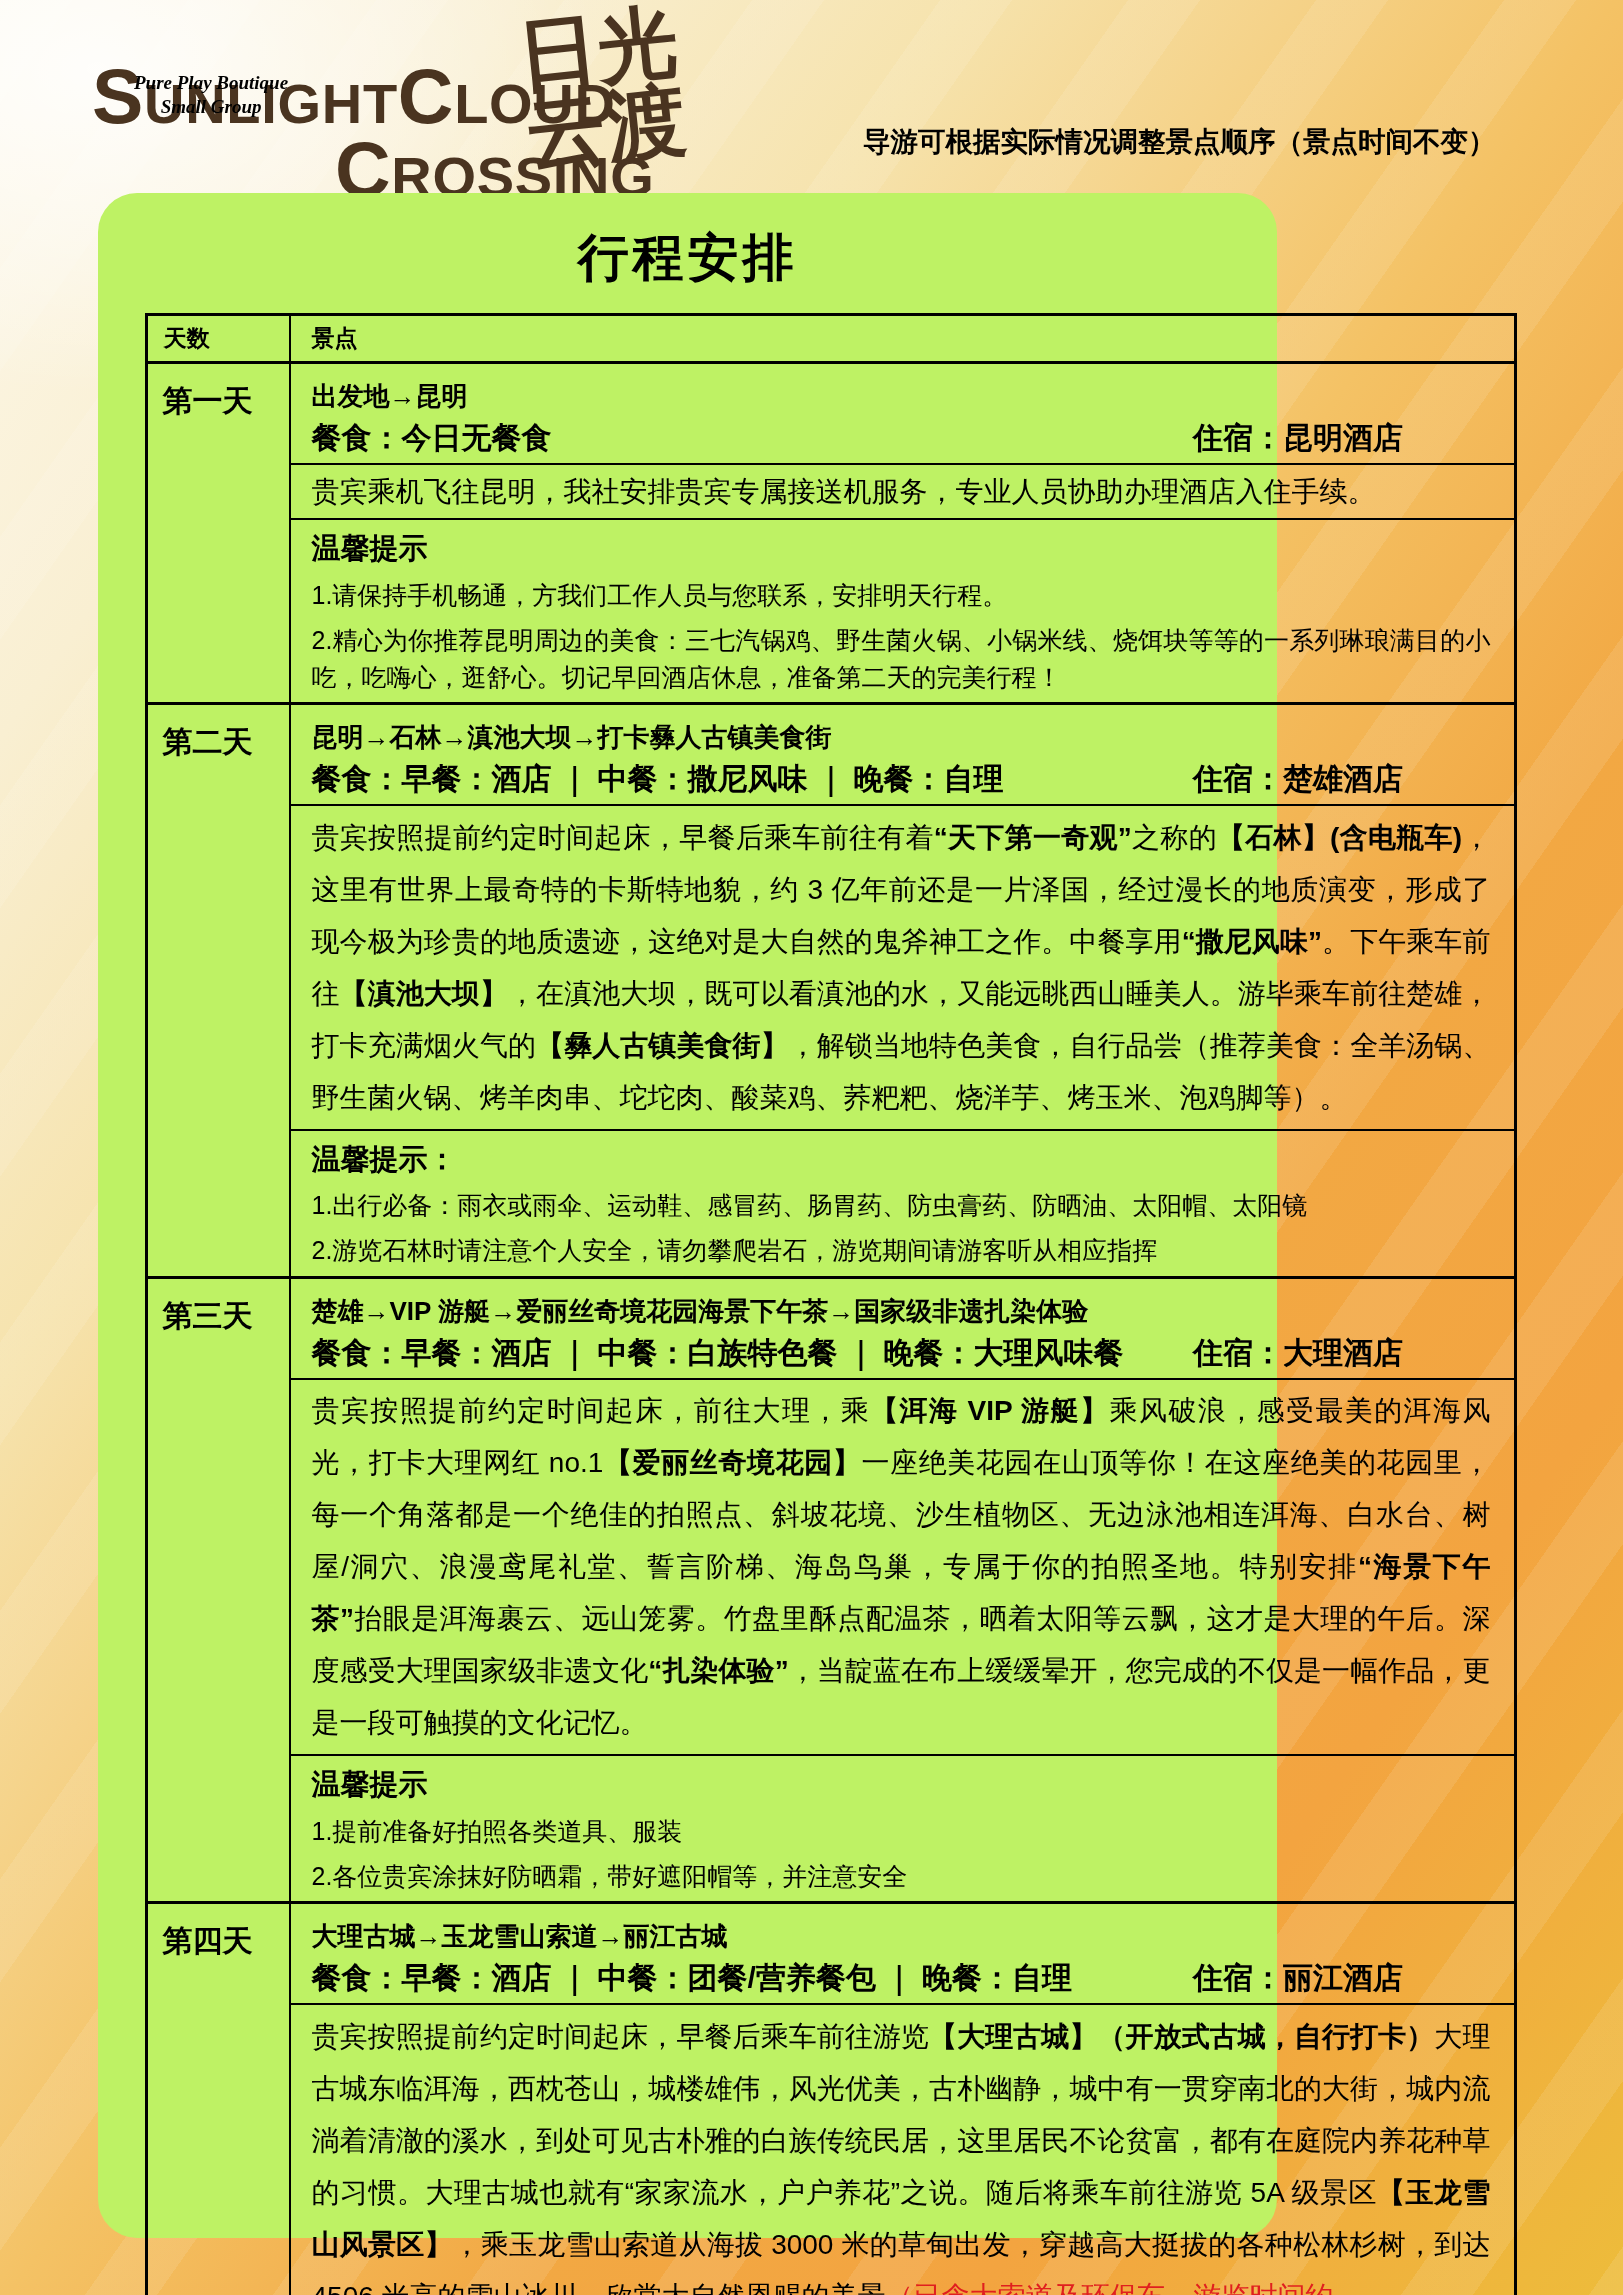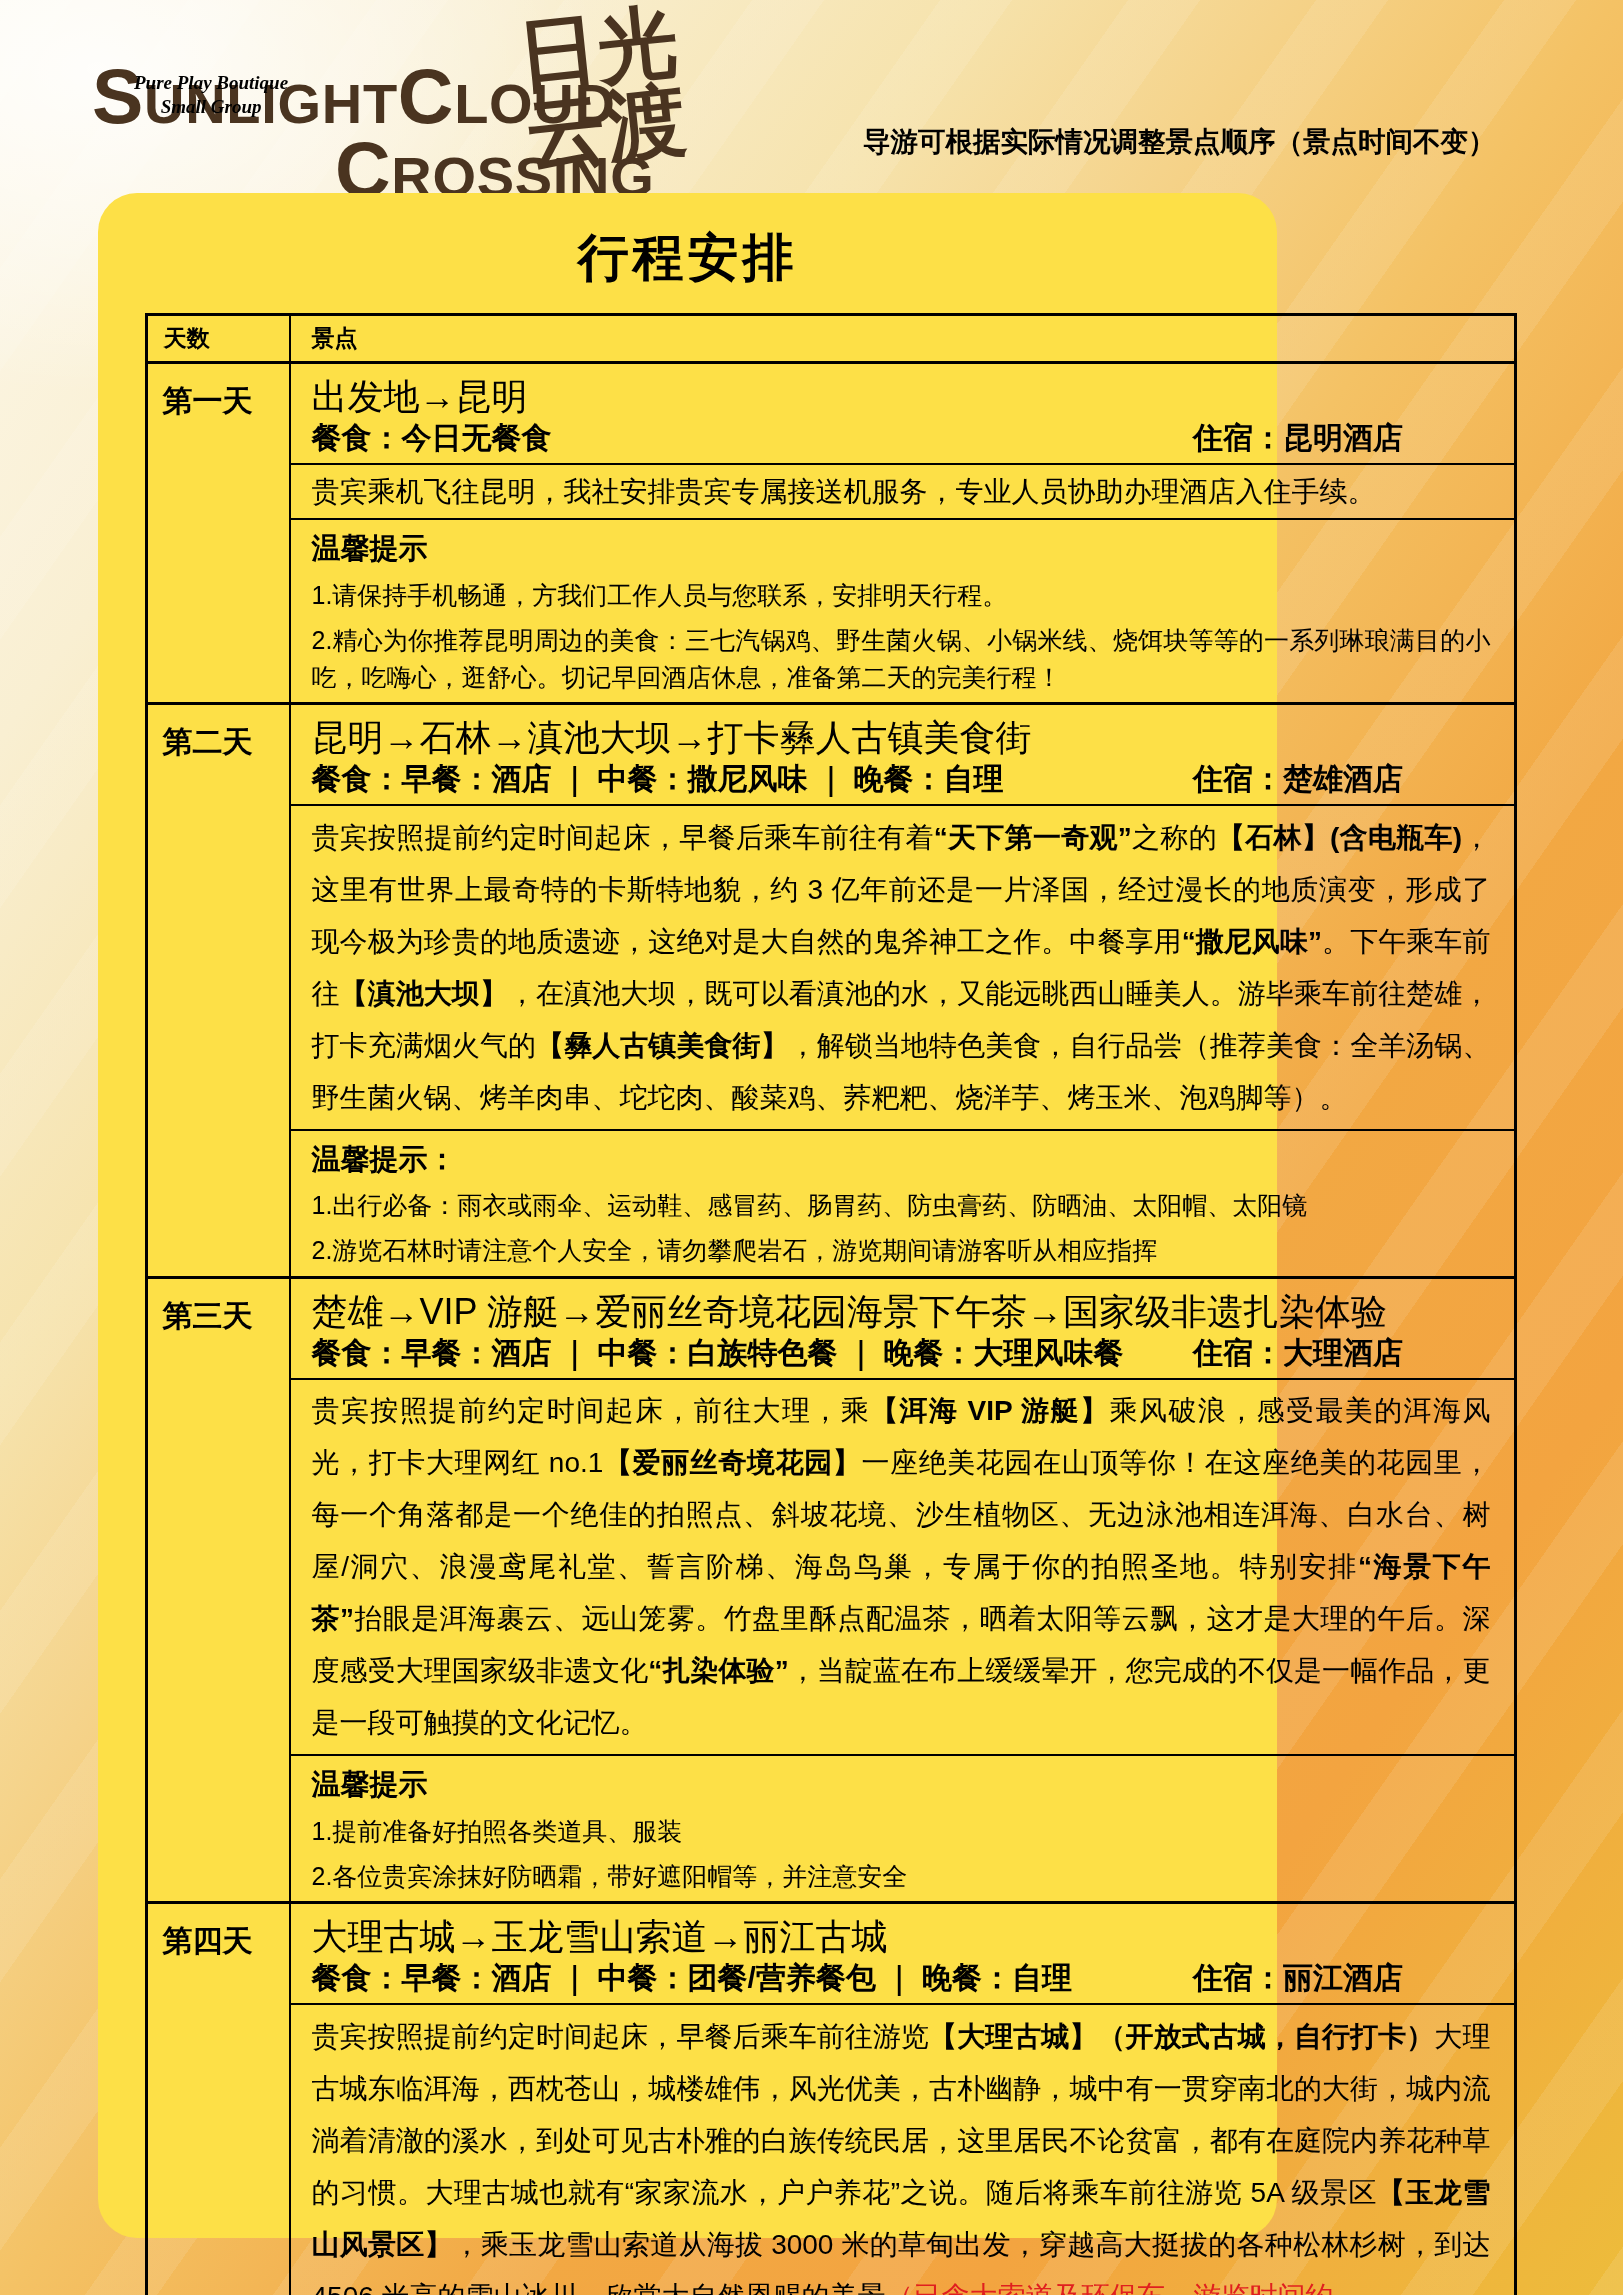--- a/index.html
+++ b/index.html
@@ -21,36 +21,36 @@
   .logo .small{font-size:56px;}
   .logo-line2{margin:-3.9px 0 0 243px;}
   .tagline{position:absolute;left:134px;top:71px;font-family:Liberation Serif, serif;
     font-style:italic;font-weight:bold;font-size:19px;text-align:center;line-height:23.6px;color:#000000;}
   .calli{position:absolute;left:520px;top:9.2px;width:164px;text-align:center;color:#4a3420;
     font-family:"DejaVu Serif",serif;font-weight:bold;font-size:80px;line-height:79px;
     transform:rotate(-6deg);}
   .notice{position:absolute;left:863px;top:124px;font-size:27.5px;font-weight:bold;color:#000000;white-space:nowrap;}
 
   
-  .card{position:absolute;left:98px;top:193px;width:1179px;height:2045px;background:#fde047;border-radius:39px;}
+  .card{position:absolute;left:98px;top:193px;width:1179px;height:2045px;background:#bef264;border-radius:39px;}
   .doc-title{margin:31px 0 0 0;text-align:center;font-size:51px;font-weight:bold;letter-spacing:3.9px;}
 
   
   table.itin{border-collapse:collapse;table-layout:fixed;margin:19.6px 0 0 47px;width:1372px;
     border:3.9px solid #000;}
   td{border:2px solid #000;vertical-align:top;}
   tr.day-sep td{border-top:3.9px solid #000;}
   col.c1{width:143px;}
 
   .th-cell{font-size:23px;font-weight:bold;padding:7.9px 0 6.5px 15.7px;}
   .spots-th{padding-left:21px;}
   .day-label-cell{font-size:30px;font-weight:bold;padding:17px 0 0 14.4px;}
 
   .head-cell{padding:11.8px 0 5.2px 21px;}
-  .route{font-size:36px;font-weight:normal;line-height:41px;}
+  .route{font-size:26px;font-weight:bold;line-height:41px;}
   .meals-line{display:flex;font-size:30px;font-weight:bold;line-height:41px;padding-right:111px;}
   .hotel{margin-left:auto;white-space:nowrap;}
 
   .desc-cell{padding:5.2px 23.6px 5.2px 21px;font-size:28px;line-height:52px;text-align:justify;}
   .desc-cell.single{line-height:43px;padding-top:5px;}
 
   .tips-cell{padding:7.9px 23.6px 6.5px 21px;font-size:25px;line-height:37px;}
   .tips-title{font-size:29px;font-weight:bold;line-height:41px;}
   .tip{margin-top:7.9px;text-align:justify;}
 </style>

